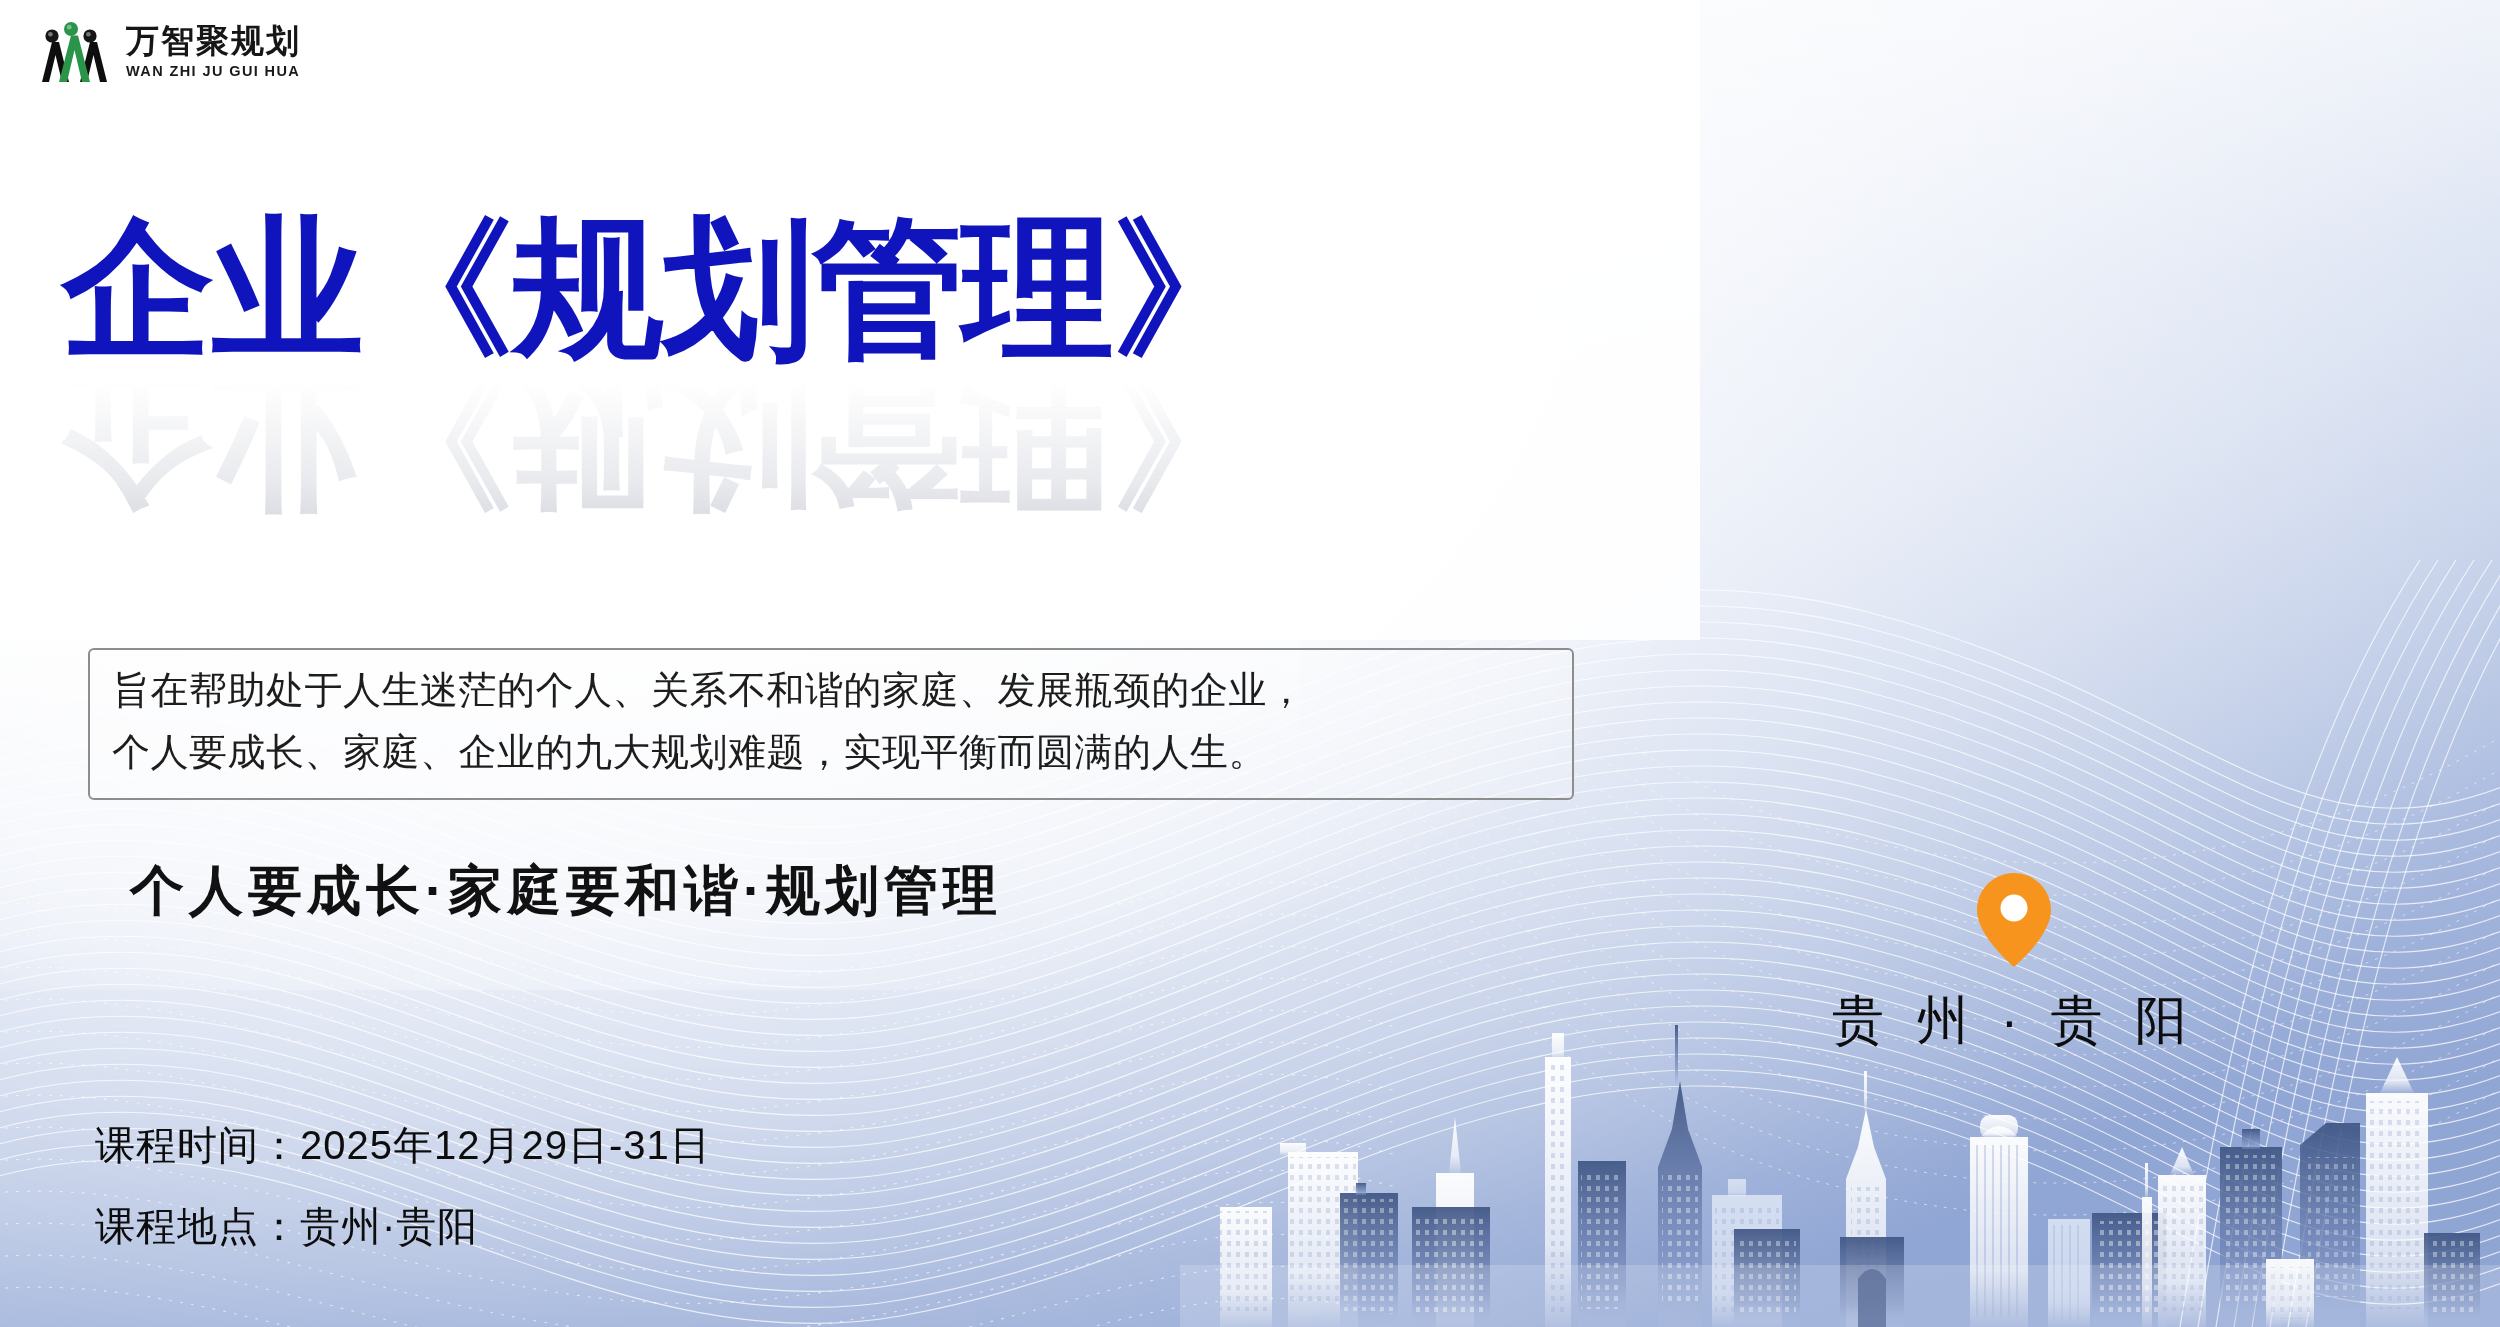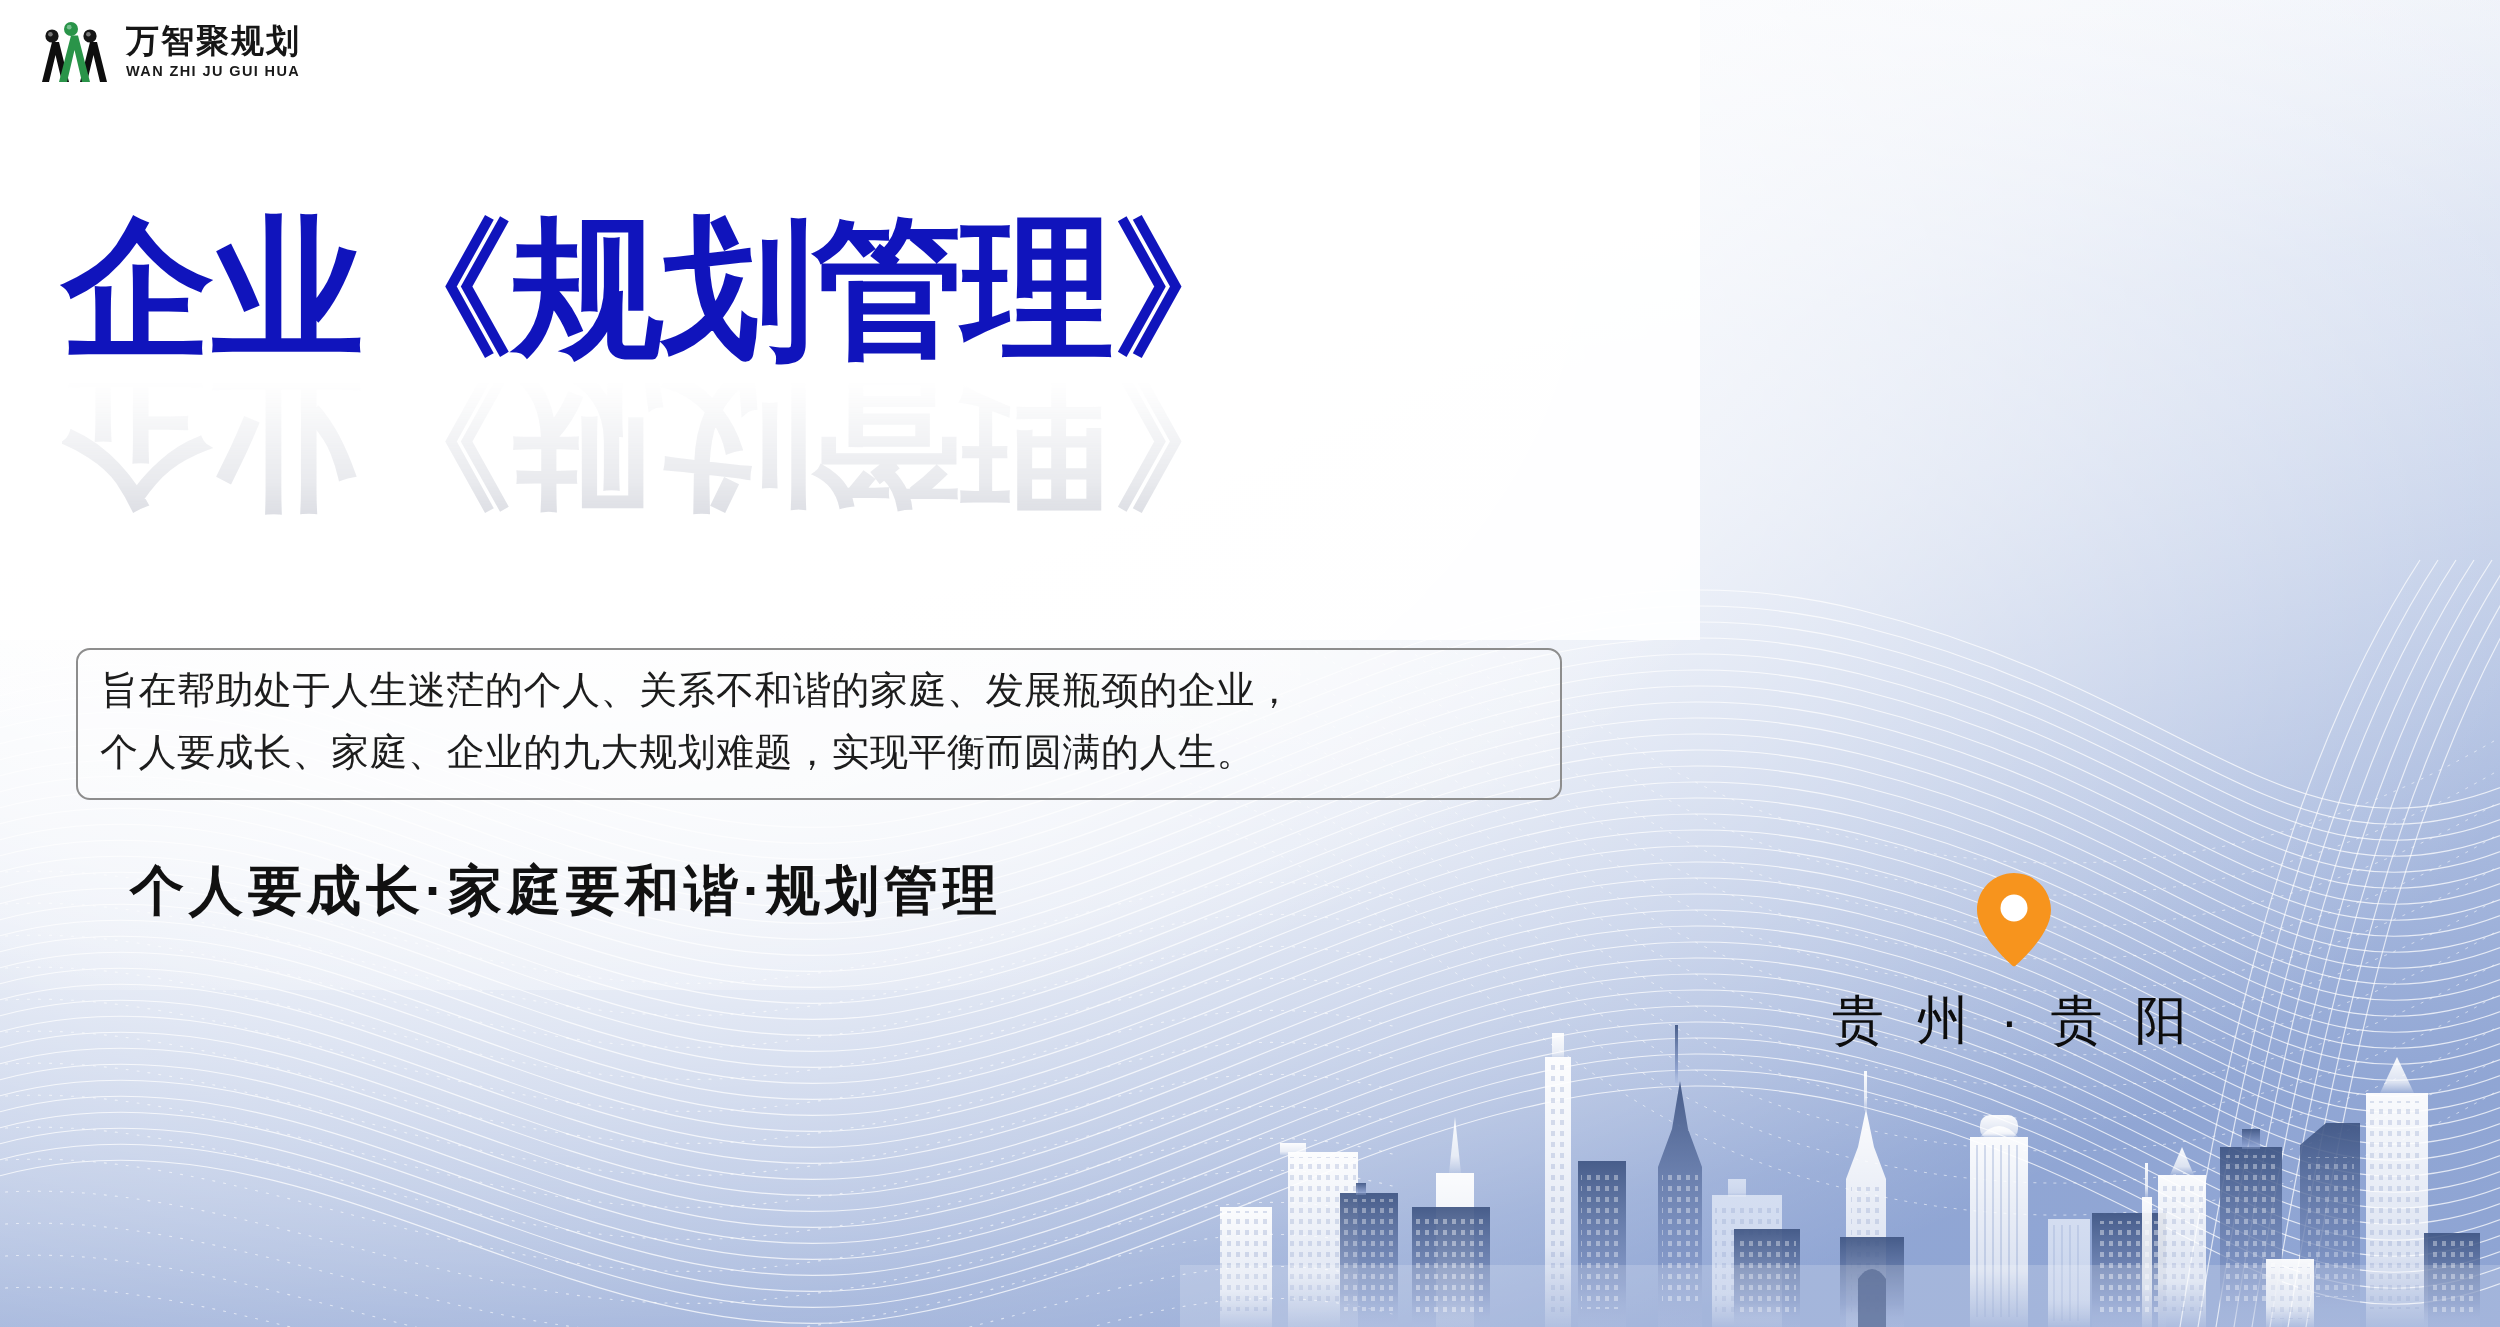--- a/index.html
+++ b/index.html
@@ -69,24 +69,24 @@
     line-height:1.0; white-space:nowrap;
     transform:scaleY(-1);
     color:rgba(120,126,150,0.30);
     -webkit-mask-image:linear-gradient(to top, rgba(0,0,0,0) 12%, rgba(0,0,0,0.55) 78%, rgba(0,0,0,0.85) 100%);
     mask-image:linear-gradient(to top, rgba(0,0,0,0) 12%, rgba(0,0,0,0.55) 78%, rgba(0,0,0,0.85) 100%);
     filter:blur(0.6px);
   }
 
   
   #desc-box{
-    position:absolute; left:76px; top:648px;
+    position:absolute; left:88px; top:648px;
     width:1486px; height:152px;
     border:2px solid #8d8d8d;
-    border-radius:14px;
+    border-radius:6px;
     display:flex; flex-direction:column; justify-content:center;
     padding:6px 22px 10px 22px;
     background:rgba(255,255,255,0.22);
   }
   #desc-box .line{
     font-family:"Liberation Sans","DejaVu Sans",sans-serif;
     font-size:38px; color:#1d1d1d; line-height:1.62;
     letter-spacing:0.5px; white-space:nowrap;
   }
 
@@ -392,20 +392,24 @@
     <div id="title-reflection">企业《规划管理》</div>
   </div>
 
   <div id="desc-box">
     <div class="line">旨在帮助处于人生迷茫的个人、关系不和谐的家庭、发展瓶颈的企业，</div>
     <div class="line">个人要成长、家庭、企业的九大规划难题，实现平衡而圆满的人生。</div>
   </div>
 
   <div id="tagline">个人要成长·家庭要和谐·规划管理</div>
 
+  <div id="course-info">
+    <div class="row">课程时间：2025年12月29日-31日</div>
+    <div class="row">课程地点：贵州·贵阳</div>
+  </div>
 
   <div id="location">
     <svg class="pin" viewBox="0 0 80 98">
       <path d="M40 3 C 19.5 3 3 19.5 3 40 C 3 62 28 86 38.2 95.5 A 2.6 2.6 0 0 0 41.8 95.5 C 52 86 77 62 77 40 C 77 19.5 60.5 3 40 3 Z" fill="#f7941d"></path>
       <circle cx="40" cy="38" r="13.5" fill="#ffffff"></circle>
     </svg>
     <div class="city">贵 州 · 贵 阳</div>
   </div>
 
 </div>

